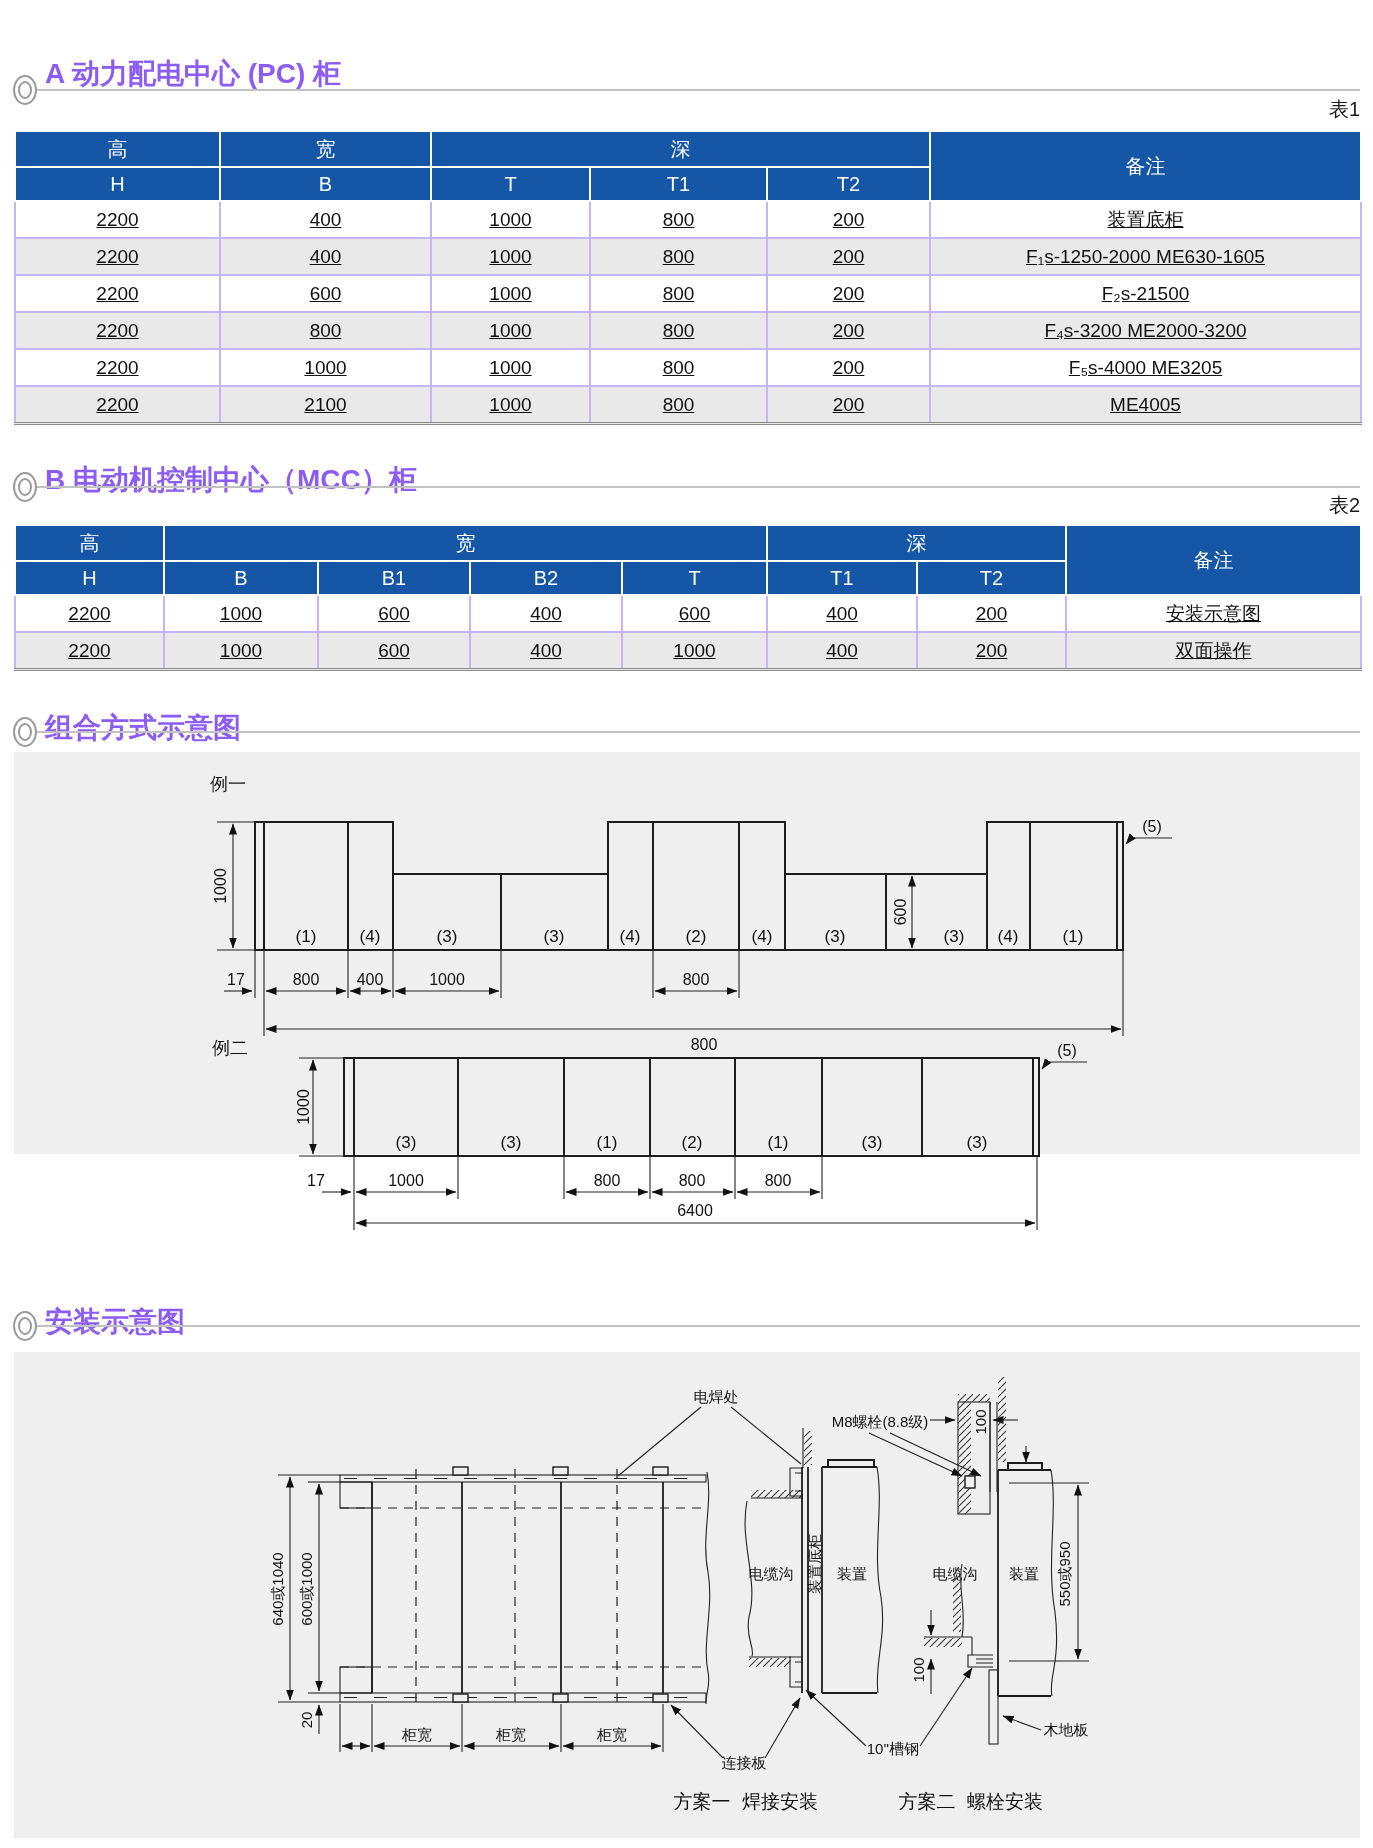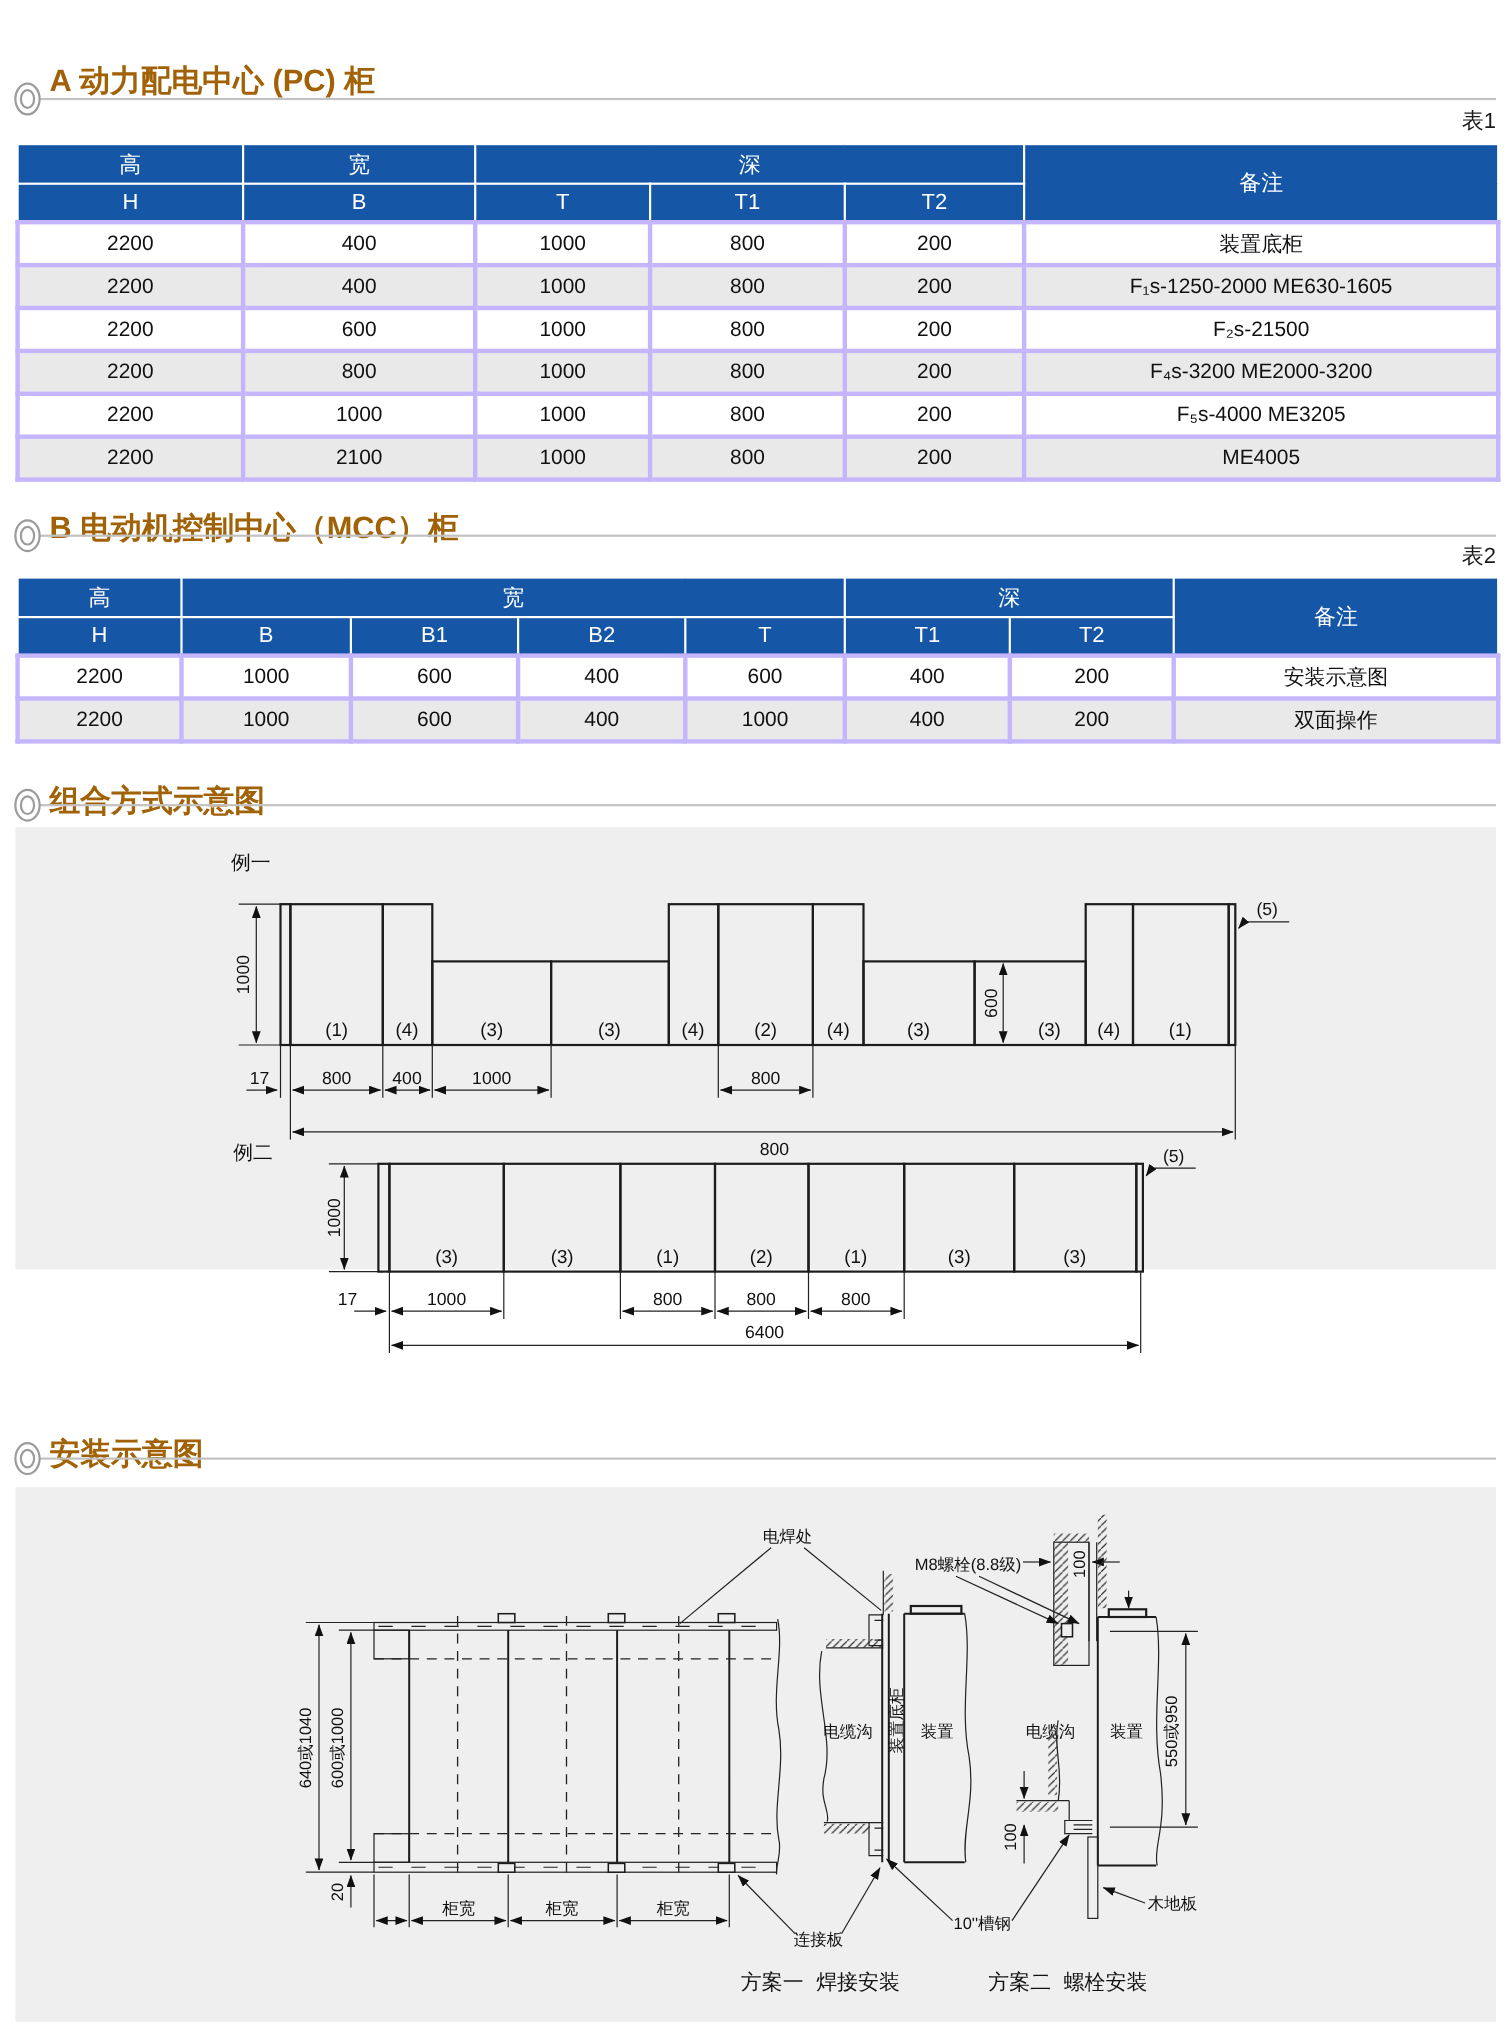--- a/index.html
+++ b/index.html
@@ -1,27 +1,27 @@
 <!DOCTYPE html>
 <html><head>
 <meta charset="utf-8">
 <style>
   html,body{margin:0;padding:0;}
   body{width:1373px;height:1848px;position:relative;background:#fff;
        font-family:"Liberation Sans","DejaVu Sans",sans-serif;color:#111;overflow:hidden;}
-  .sec-title{position:absolute;left:45px;font-size:28px;font-weight:bold;color:#a16207;white-space:nowrap;}
+  .sec-title{position:absolute;left:45px;font-size:28px;font-weight:bold;color:#8b5cf6;white-space:nowrap;}
   .rule{position:absolute;left:36px;width:1324px;height:2px;background:#c2c2c2;}
   .ring{position:absolute;left:13px;width:24px;height:30px;border:2px solid #9b9b9b;border-radius:50%;
         background:#fff;box-sizing:border-box;display:flex;align-items:center;justify-content:center;}
   .ring span{width:10px;height:14px;border:2px solid #9b9b9b;border-radius:50%;}
   .tab-label{position:absolute;right:13px;font-size:20px;color:#1a1a1a;}
   table.data{position:absolute;left:14px;width:1346px;border-collapse:collapse;table-layout:fixed;
              text-align:center;font-size:19px;}
   table.data th{background:#1557a6;color:#fff;font-weight:normal;border:2px solid #fff;height:30px;font-size:20px;}
-  table.data td{border:4px solid #c4b5fd;height:33px;background:#fff;}
+  table.data td{border:2px solid #c4b5fd;height:33px;background:#fff;text-decoration:underline;}
   table.data tr.alt td{background:#e9e9e9;}
   table.data{border-bottom:3px double #8a8a8a;}
   .panel{position:absolute;left:14px;width:1346px;background:#efefef;}
   svg{display:block;}
   svg text{fill:#111;font-family:"Liberation Sans","DejaVu Sans",sans-serif;}
   .bx{fill:none;stroke:#1c1c1c;stroke-width:2;}
   .ln{stroke:#1c1c1c;stroke-width:1.8;fill:none;}
   .tn{stroke:#222;stroke-width:1.1;fill:none;}
   .dsh{stroke:#222;stroke-width:1.2;stroke-dasharray:9 7;fill:none;}
   .dt{font-size:16px;text-anchor:middle;}

